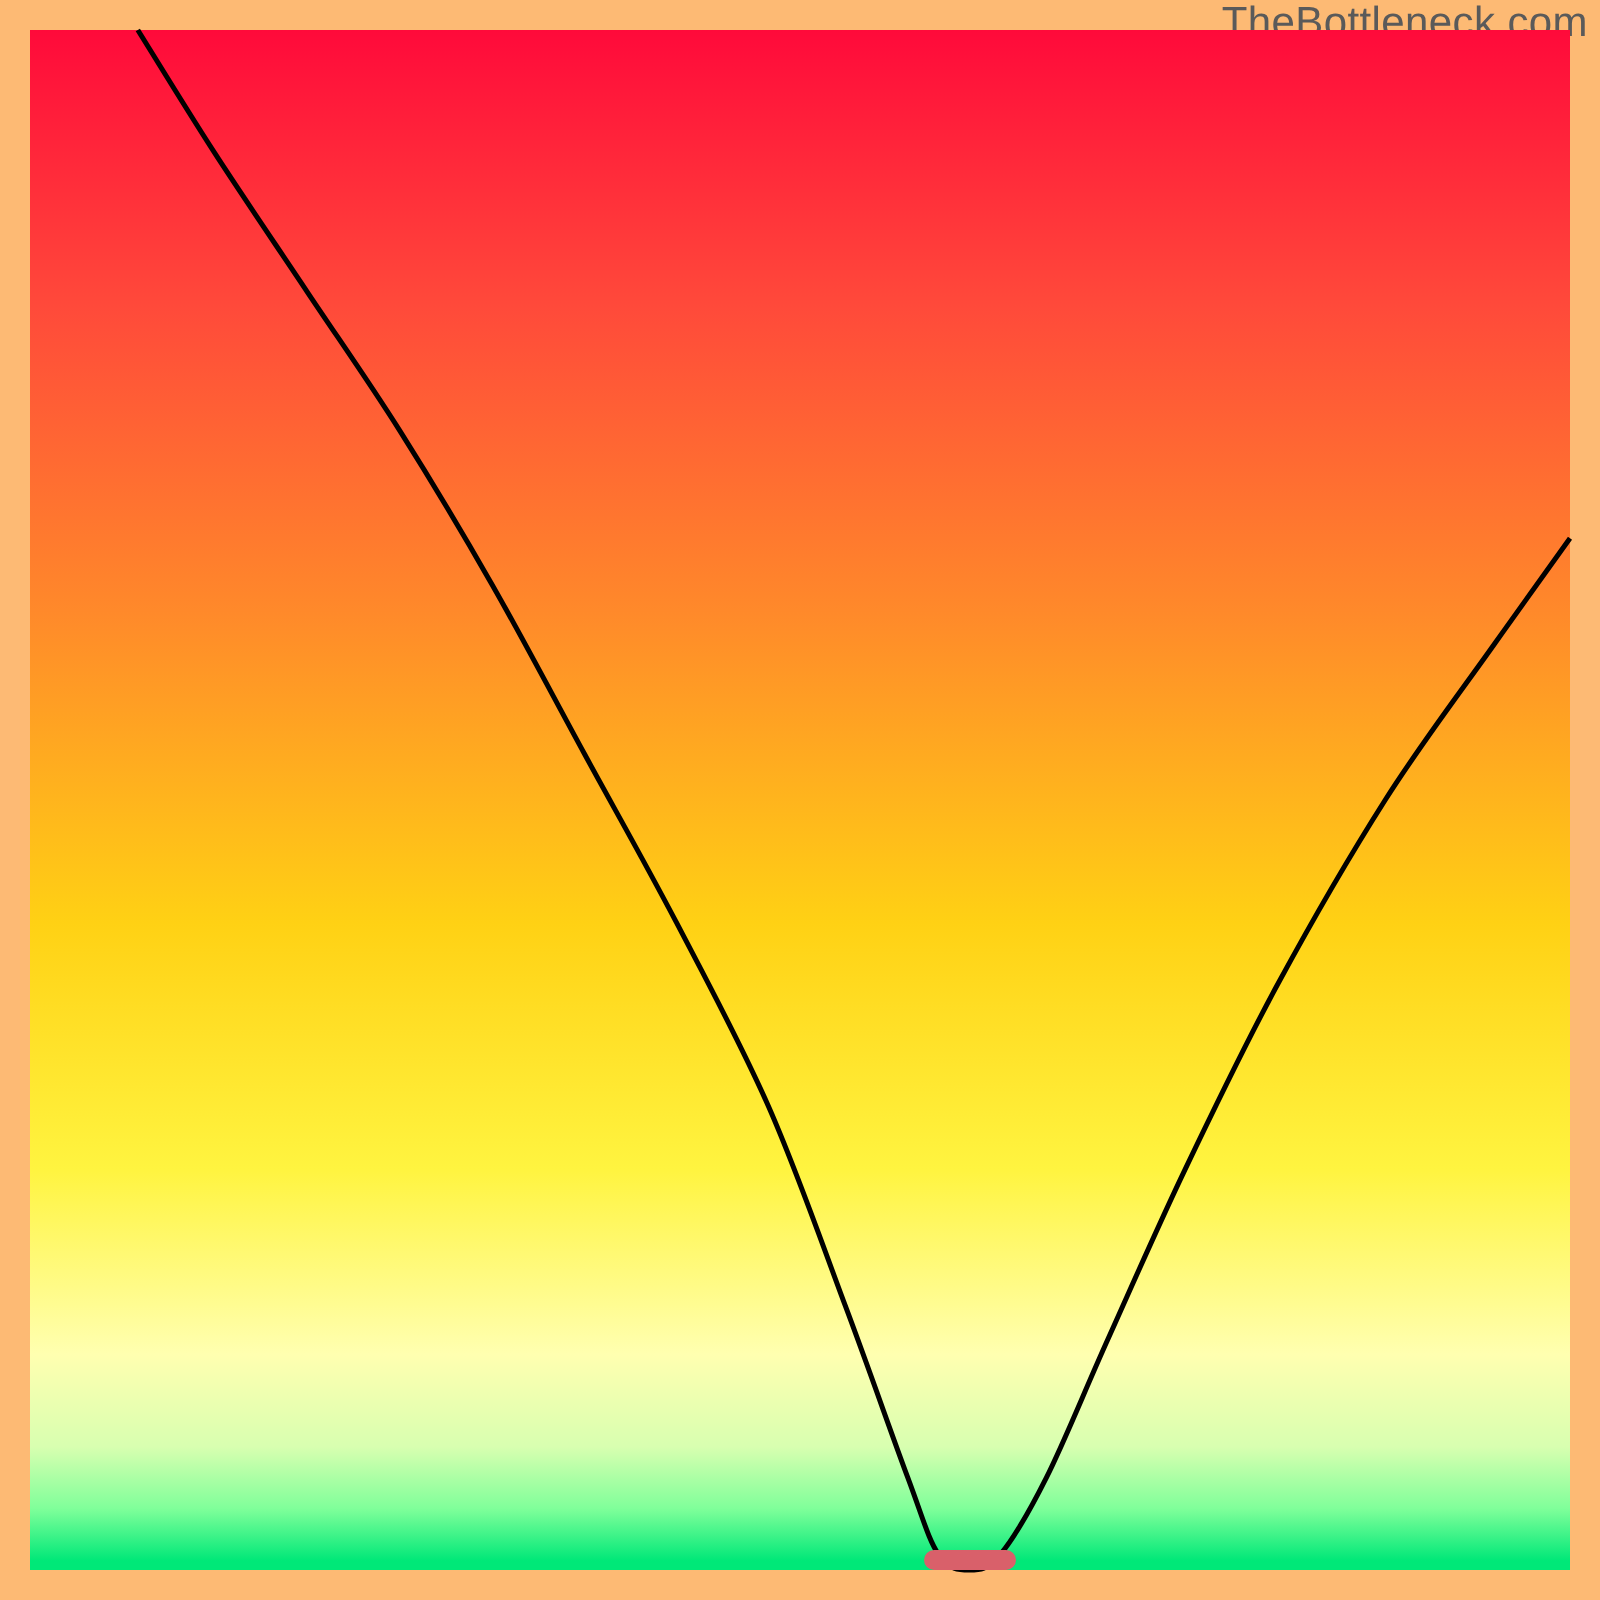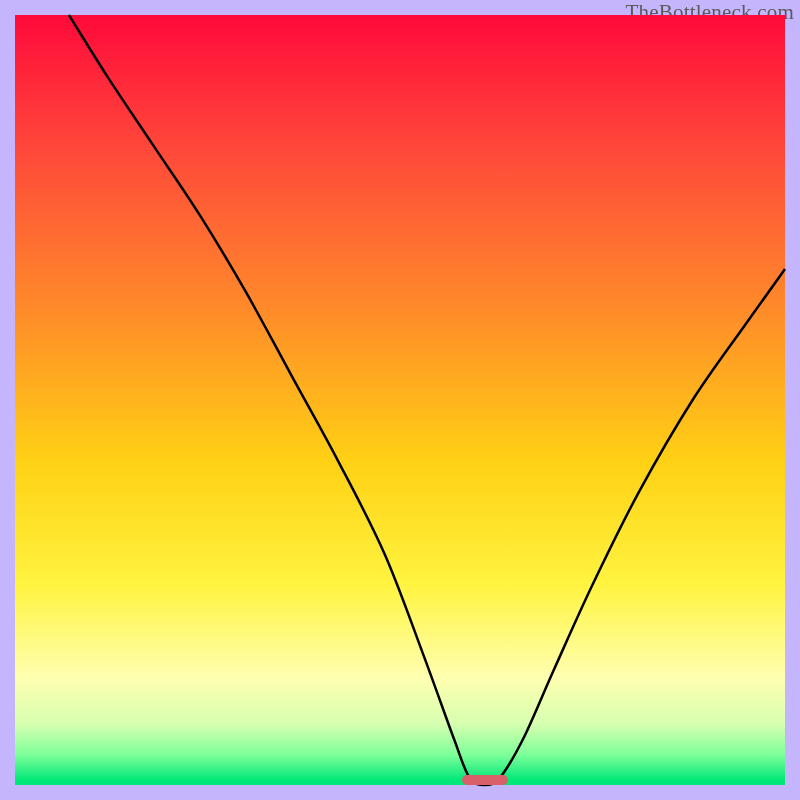--- a/index.html
+++ b/index.html
@@ -8,22 +8,21 @@
     width: 800px;
     height: 800px;
     overflow: hidden;
     font-family: Arial, Helvetica, sans-serif;
     background: #000;
   }
   .chart-wrap {
     position: relative;
     width: 800px;
     height: 800px;
-    background: #c4b5fd;
-    font-family: Liberation Serif, serif;
+    background: #fdba74;
   }
   .plot-area {
     position: absolute;
     left: 15px;
     top: 15px;
     width: 770px;
     height: 770px;
     
     background: linear-gradient(
       to bottom,

